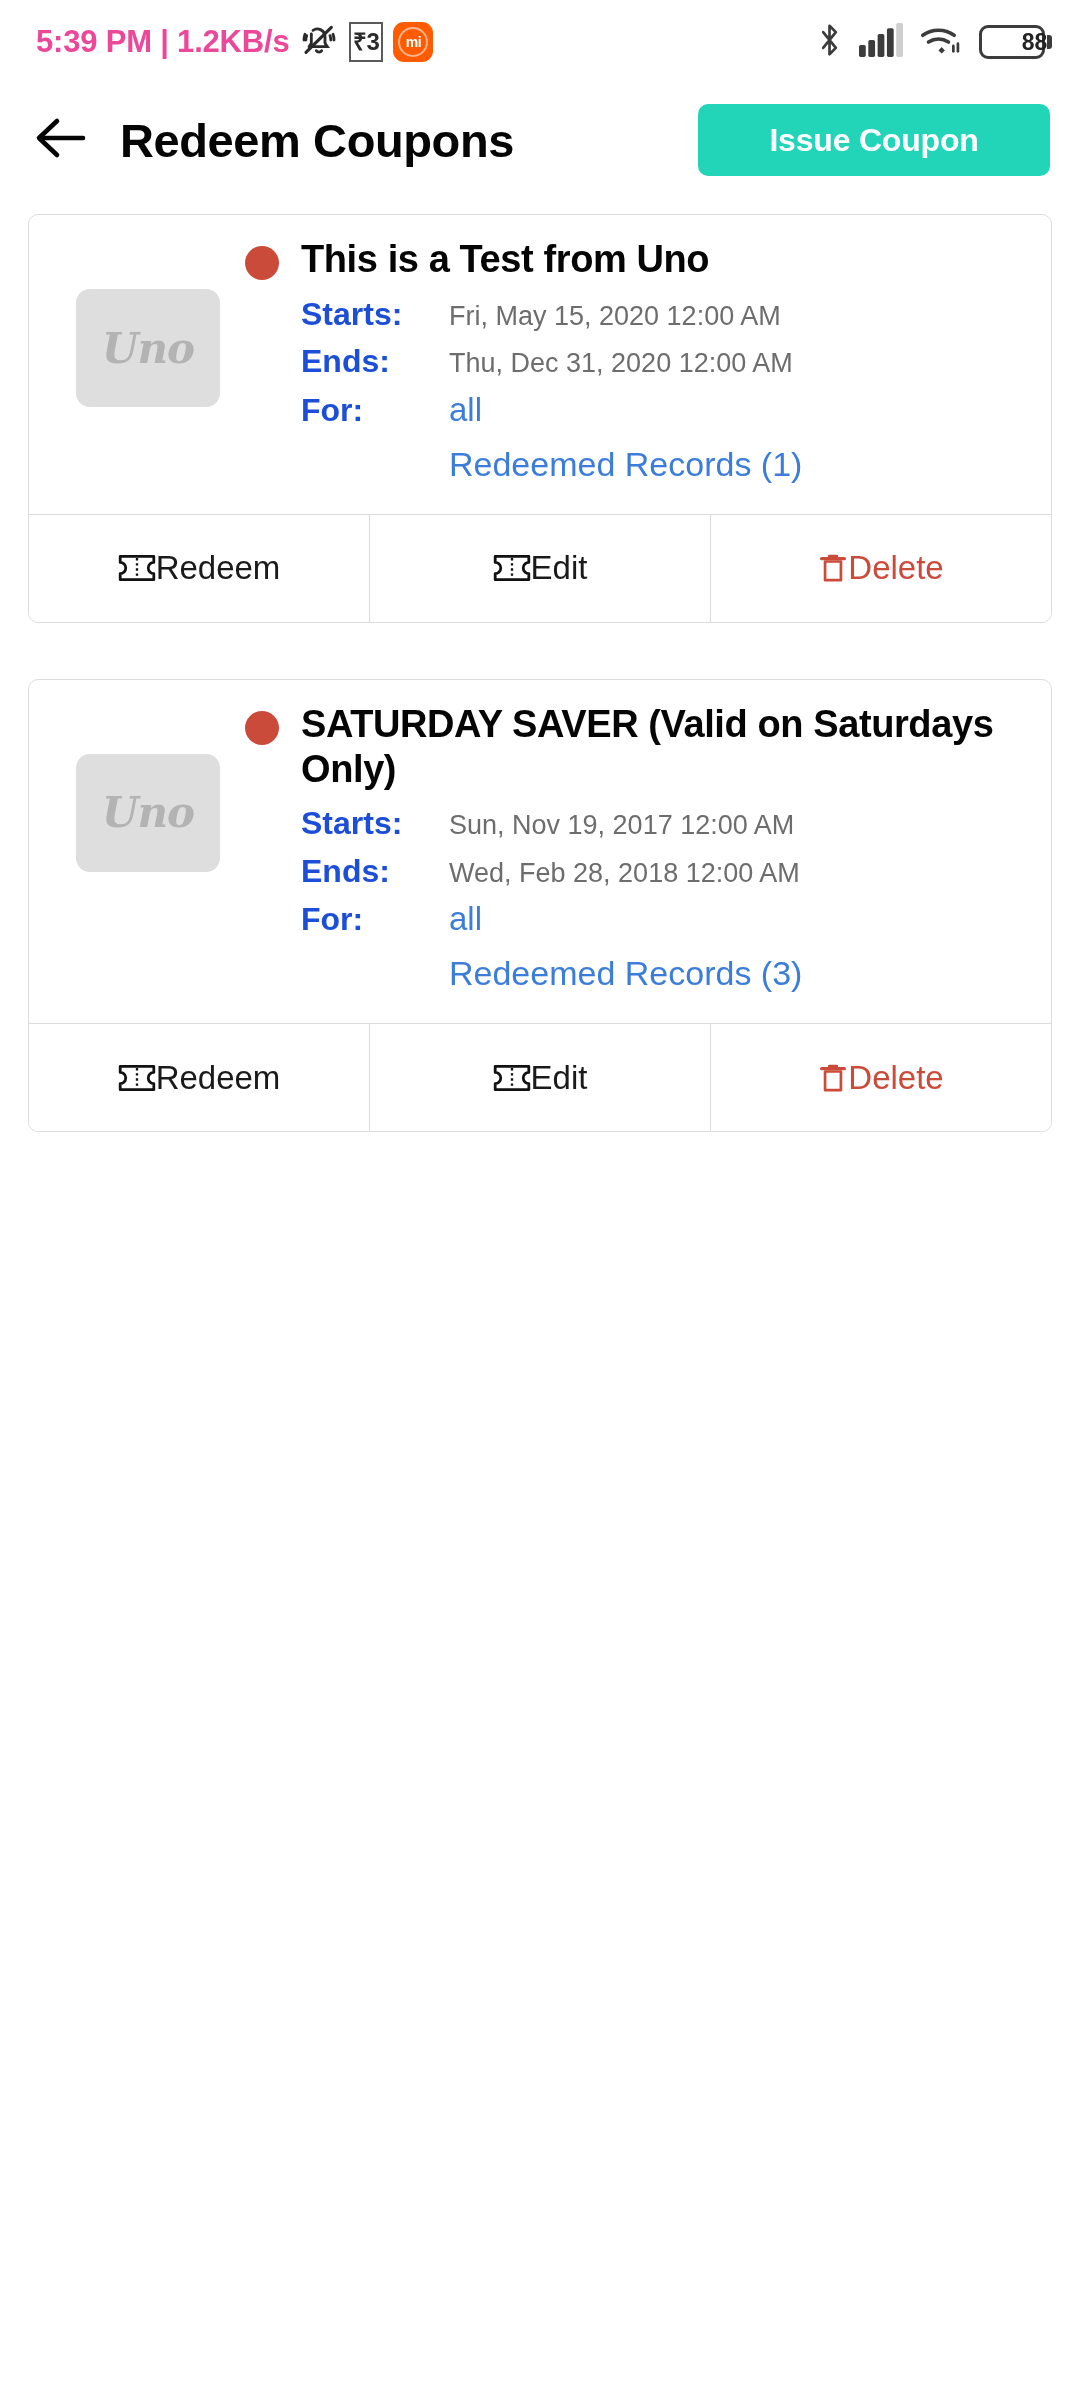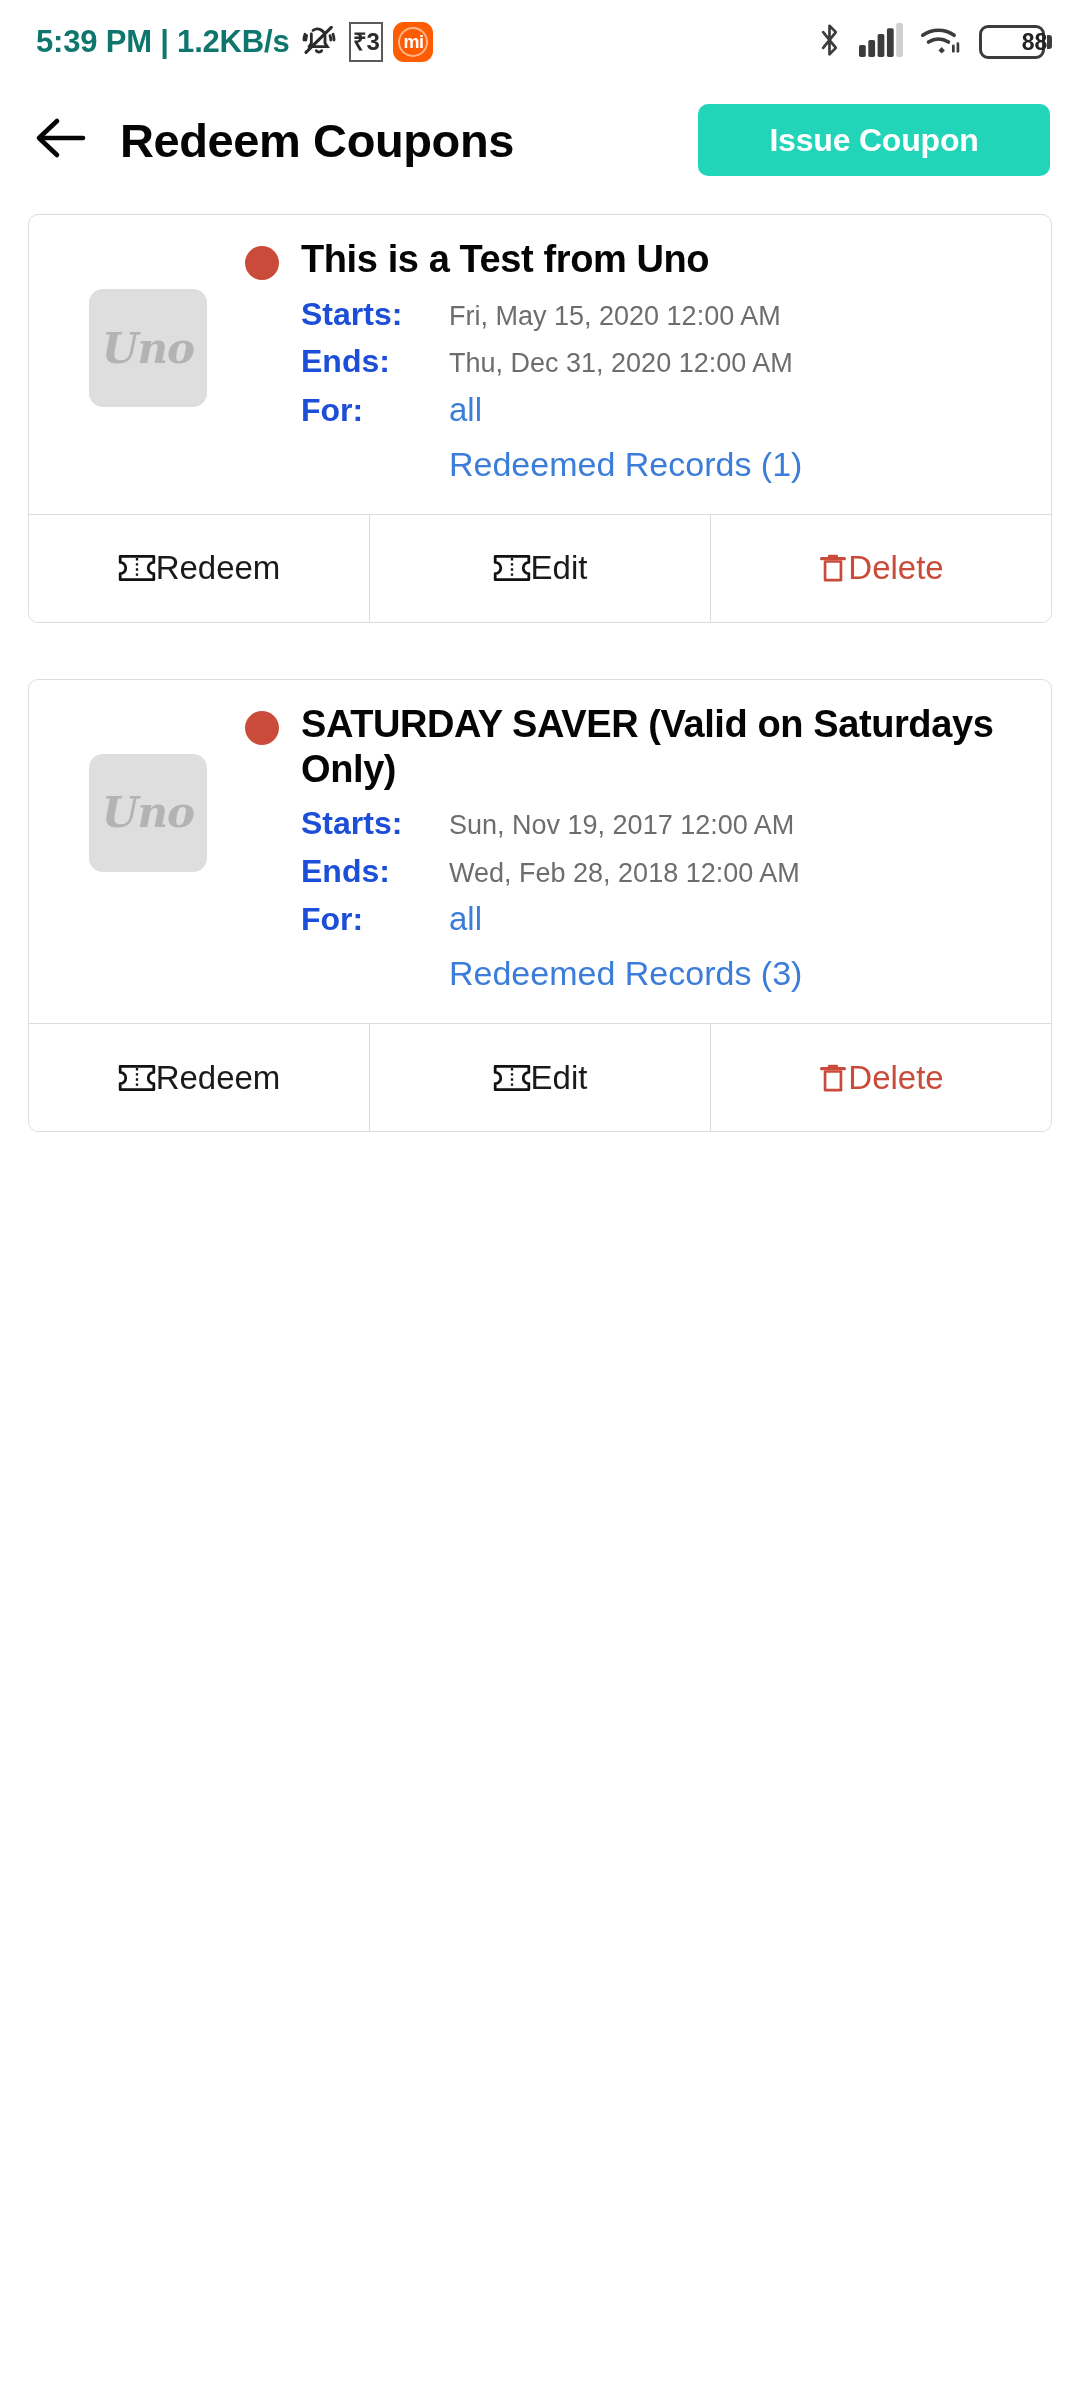--- a/index.html
+++ b/index.html
@@ -21,21 +21,21 @@
     padding: 0 28px 0 36px;
   }
   .status-left {
     display: flex;
     align-items: center;
     gap: 10px;
   }
   .status-time {
     font-size: 31px;
     font-weight: 700;
-    color: #0f766e;
+    color: #ec4899;
     letter-spacing: -0.2px;
     white-space: nowrap;
   }
   .status-right {
     display: flex;
     align-items: center;
     gap: 16px;
   }
   .icon-bell-muted { display: block; }
   .rupee-box {
@@ -63,21 +63,21 @@
   }
   .mi-badge .mi-ring {
     position: absolute;
     width: 30px; height: 30px;
     border-radius: 50%;
     border: 2px solid rgba(255,255,255,0.55);
   }
   .mi-badge .mi-text {
     position: relative;
     color: #ffffff;
-    font-size: 18px;
+    font-size: 14px;
     font-weight: 700;
     letter-spacing: -0.5px;
   }
   .battery {
     display: flex;
     align-items: center;
   }
   .battery-body {
     width: 66px;
     height: 34px;
@@ -160,21 +160,21 @@
     padding: 22px 26px 26px 26px;
   }
   .logo-col {
     flex: 0 0 auto;
     width: 186px;
     display: flex;
     justify-content: center;
     padding-top: 52px;
   }
   .logo-box {
-    width: 118px;
+    width: 144px;
     height: 118px;
     border-radius: 14px;
     background: #dedede;
     display: flex;
     align-items: center;
     justify-content: center;
   }
   .logo-text {
     font-family: "DejaVu Serif", serif;
     font-style: italic;

